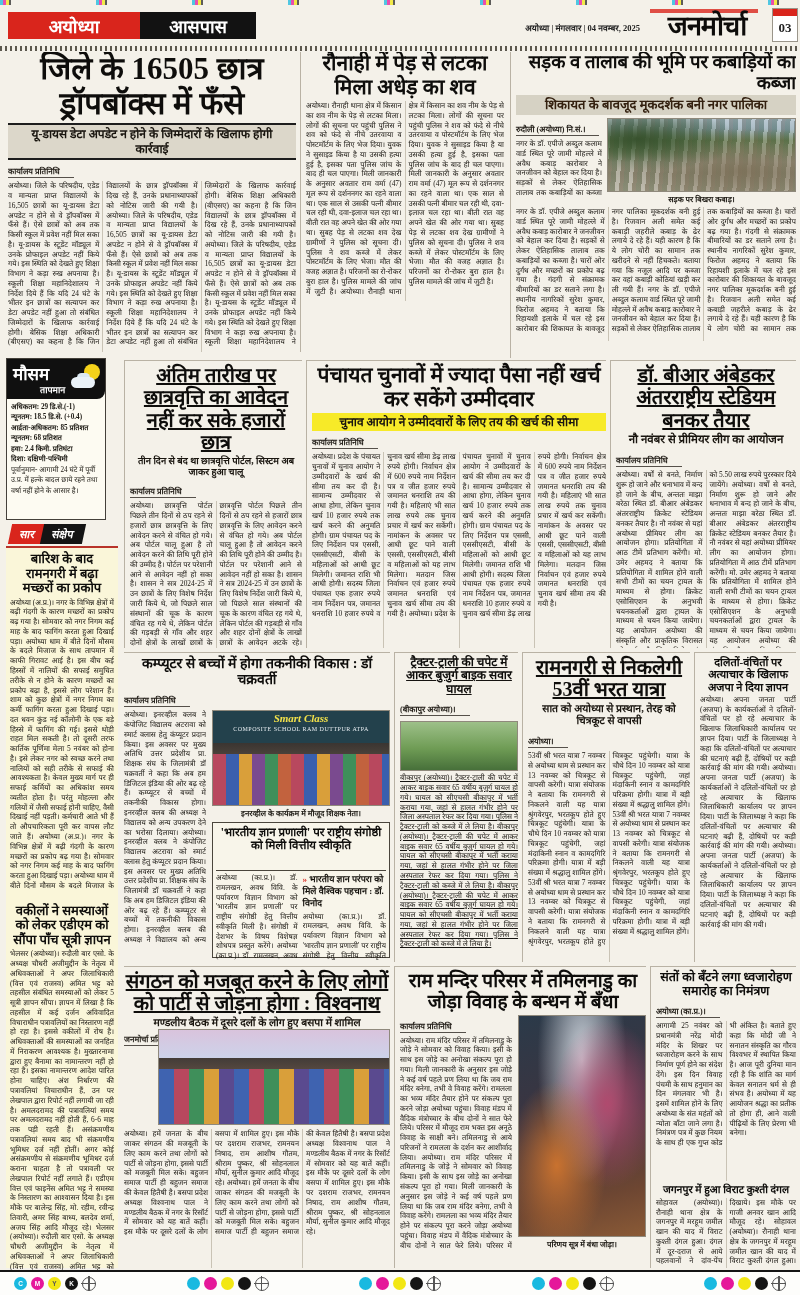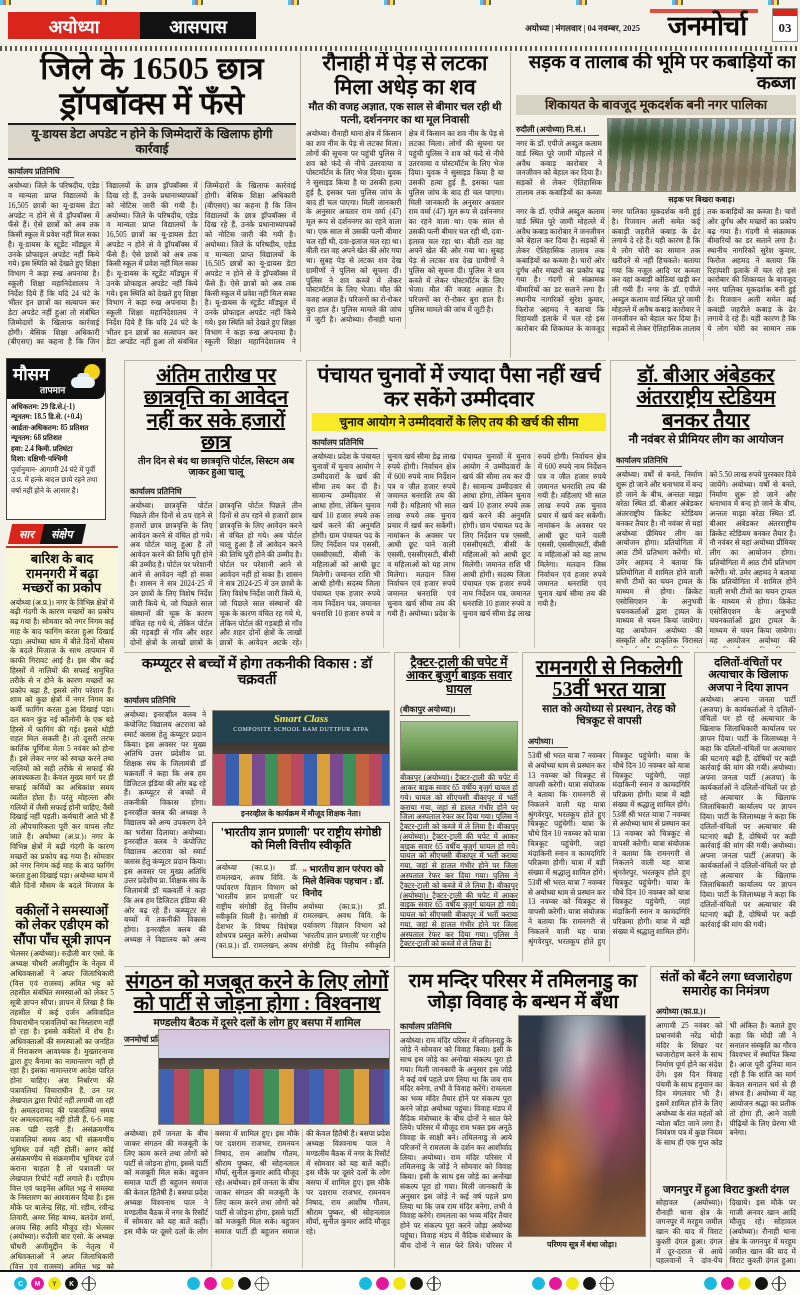--- a/index.html
+++ b/index.html
@@ -78,21 +78,21 @@
     radial-gradient(ellipse at 30% 68%, #c9722f 0%, rgba(201,114,47,0) 40%),
     radial-gradient(ellipse at 70% 40%, #b04a6e 0%, rgba(176,74,110,0) 45%),
     radial-gradient(ellipse at 50% 20%, #cfd6de 0%, rgba(207,214,222,0) 50%),
     linear-gradient(165deg,#2b3a49 0%,#3d3440 45%,#6d4632 80%,#8a5a36 100%);}
   .photo-field{background:linear-gradient(180deg,#9dc089 0%,#6f9c55 55%,#47703a 100%);}
   .class-banner{position:absolute;left:0;top:0;width:100%;height:34%;color:#fff;text-align:center;}
   .class-banner .l1{font-size:11px;font-weight:bold;color:#f3e24a;font-style:italic;line-height:1.3;}
   .class-banner .l2{font-size:6px;letter-spacing:.5px;color:#e8eef2;}
   
   .seminar{border:1.5px solid #4a453c;background:#f8f5ea;padding:3px;box-sizing:border-box;}
-  .seminar .hl{font-size:11.5px;border-bottom:1px solid #4a453c;padding-bottom:8px;}
+  .seminar .hl{font-size:11.5px;border-bottom:1px solid #4a453c;padding-bottom:18px;}
   .pullquote{font-size:9px;font-weight:900;line-height:1.35;color:#14110c;text-align:left;}
   .pq-mark{color:#d9251c;font-weight:900;}
   
   .footer{left:0;top:1270px;width:800px;height:25px;background:#fdfdfb;border-top:2px solid #141414;
     display:flex;align-items:center;justify-content:space-between;padding:0 14px;box-sizing:border-box;}
   .reg-group{display:flex;align-items:center;gap:4px;}
   .dot{width:13px;height:13px;border-radius:50%;display:inline-flex;align-items:center;justify-content:center;
     font-family:"Liberation Sans",sans-serif;font-size:6.5px;font-weight:bold;}
   .dot.c{background:#19b9e0;color:#fff;} .dot.m{background:#e5189a;color:#fff;}
   .dot.y{background:#f2e714;color:#555;} .dot.k{background:#151515;color:#fff;}
@@ -125,21 +125,20 @@
 
   <div class="article" style="left:8px;top:52px;width:288px;height:300px;">
     <div class="hl h-xl">जिले के 16505 छात्र ड्रॉपबॉक्स में फँसे</div>
     <div class="subhl bar-gray">यू-डायस डेटा अपडेट न होने के जिम्मेदारों के खिलाफ होगी कार्रवाई</div>
     <div><span class="byline">कार्यालय प्रतिनिधि</span></div>
     <div class="body-txt c3" style="height:172px;">अयोध्या। जिले के परिषदीय, एडेड व मान्यता प्राप्त विद्यालयों के 16,505 छात्रों का यू-डायस डेटा अपडेट न होने से वे ड्रॉपबॉक्स में फँसे हैं। ऐसे छात्रों को अब तक किसी स्कूल में प्रवेश नहीं मिल सका है। यू-डायस के स्टूडेंट मॉड्यूल में उनके प्रोफाइल अपडेट नहीं किये गये। इस स्थिति को देखते हुए शिक्षा विभाग ने कड़ा रुख अपनाया है। स्कूली शिक्षा महानिदेशालय ने निर्देश दिये हैं कि यदि 24 घंटे के भीतर इन छात्रों का सत्यापन कर डेटा अपडेट नहीं हुआ तो संबंधित जिम्मेदारों के खिलाफ कार्रवाई होगी। बेसिक शिक्षा अधिकारी (बीएसए) का कहना है कि जिन विद्यालयों के छात्र ड्रॉपबॉक्स में दिख रहे हैं, उनके प्रधानाध्यापकों को नोटिस जारी की गयी है। अयोध्या। जिले के परिषदीय, एडेड व मान्यता प्राप्त विद्यालयों के 16,505 छात्रों का यू-डायस डेटा अपडेट न होने से वे ड्रॉपबॉक्स में फँसे हैं। ऐसे छात्रों को अब तक किसी स्कूल में प्रवेश नहीं मिल सका है। यू-डायस के स्टूडेंट मॉड्यूल में उनके प्रोफाइल अपडेट नहीं किये गये। इस स्थिति को देखते हुए शिक्षा विभाग ने कड़ा रुख अपनाया है। स्कूली शिक्षा महानिदेशालय ने निर्देश दिये हैं कि यदि 24 घंटे के भीतर इन छात्रों का सत्यापन कर डेटा अपडेट नहीं हुआ तो संबंधित जिम्मेदारों के खिलाफ कार्रवाई होगी। बेसिक शिक्षा अधिकारी (बीएसए) का कहना है कि जिन विद्यालयों के छात्र ड्रॉपबॉक्स में दिख रहे हैं, उनके प्रधानाध्यापकों को नोटिस जारी की गयी है। अयोध्या। जिले के परिषदीय, एडेड व मान्यता प्राप्त विद्यालयों के 16,505 छात्रों का यू-डायस डेटा अपडेट न होने से वे ड्रॉपबॉक्स में फँसे हैं। ऐसे छात्रों को अब तक किसी स्कूल में प्रवेश नहीं मिल सका है। यू-डायस के स्टूडेंट मॉड्यूल में उनके प्रोफाइल अपडेट नहीं किये गये। इस स्थिति को देखते हुए शिक्षा विभाग ने कड़ा रुख अपनाया है। स्कूली शिक्षा महानिदेशालय ने निर्देश दिये हैं कि यदि 24 घंटे के भीतर इन छात्रों का सत्यापन कर डेटा अपडेट नहीं हुआ तो संबंधित जिम्मेदारों के खिलाफ कार्रवाई होगी। बेसिक शिक्षा अधिकारी (बीएसए) का कहना है कि जिन विद्यालयों के छात्र ड्रॉपबॉक्स में दिख रहे हैं, उनके प्रधानाध्यापकों को नोटिस जारी की गयी है।</div>
   </div>
 
   <div class="article rule-l" style="left:300px;top:52px;width:204px;height:300px;box-sizing:border-box;">
     <div class="hl h-lg">रौनाही में पेड़ से लटका मिला अधेड़ का शव</div>
-    <div class="subhl" style="font-size:10.5px;margin-bottom:3px;">मौत की वजह अज्ञात, एक साल से बीमार चल रही थी पत्नी, दर्शननगर का था मूल निवासी</div>
     <div class="body-txt c2" style="height:200px;">अयोध्या। रौनाही थाना क्षेत्र में किसान का शव नीम के पेड़ से लटका मिला। लोगों की सूचना पर पहुंची पुलिस ने शव को फंदे से नीचे उतरवाया व पोस्टमॉर्टम के लिए भेज दिया। युवक ने सुसाइड किया है या उसकी हत्या हुई है, इसका पता पुलिस जांच के बाद ही चल पाएगा। मिली जानकारी के अनुसार अवतार राम वर्मा (47) मूल रूप से दर्शननगर का रहने वाला था। एक साल से उसकी पत्नी बीमार चल रही थी, दवा-इलाज चल रहा था। बीती रात वह अपने खेत की ओर गया था। सुबह पेड़ से लटका शव देख ग्रामीणों ने पुलिस को सूचना दी। पुलिस ने शव कब्जे में लेकर पोस्टमॉर्टम के लिए भेजा। मौत की वजह अज्ञात है। परिजनों का रो-रोकर बुरा हाल है। पुलिस मामले की जांच में जुटी है। अयोध्या। रौनाही थाना क्षेत्र में किसान का शव नीम के पेड़ से लटका मिला। लोगों की सूचना पर पहुंची पुलिस ने शव को फंदे से नीचे उतरवाया व पोस्टमॉर्टम के लिए भेज दिया। युवक ने सुसाइड किया है या उसकी हत्या हुई है, इसका पता पुलिस जांच के बाद ही चल पाएगा। मिली जानकारी के अनुसार अवतार राम वर्मा (47) मूल रूप से दर्शननगर का रहने वाला था। एक साल से उसकी पत्नी बीमार चल रही थी, दवा-इलाज चल रहा था। बीती रात वह अपने खेत की ओर गया था। सुबह पेड़ से लटका शव देख ग्रामीणों ने पुलिस को सूचना दी। पुलिस ने शव कब्जे में लेकर पोस्टमॉर्टम के लिए भेजा। मौत की वजह अज्ञात है। परिजनों का रो-रोकर बुरा हाल है। पुलिस मामले की जांच में जुटी है।</div>
   </div>
 
   <div class="article rule-l" style="left:510px;top:52px;width:286px;height:306px;box-sizing:border-box;">
     <div class="hl" style="font-size:18.5px;text-align:right;">सड़क व तालाब की भूमि पर कबाड़ियों का कब्जा</div>
     <div class="subhl bar-gray2">शिकायत के बावजूद मूकदर्शक बनी नगर पालिका</div>
     <div style="display:flex;gap:5px;margin-top:3px;">
       <div style="width:86px;">
         <span class="byline">रुदौली (अयोध्या) नि.सं.।</span>
         <div class="body-txt c1" style="height:62px;">नगर के डॉ. एपीजे अब्दुल कलाम वार्ड स्थित पूरे जामी मोहल्ले में अवैध कबाड़ कारोबार ने जनजीवन को बेहाल कर दिया है। सड़कों से लेकर ऐतिहासिक तालाब तक कबाड़ियों का कब्जा है। चारों ओर दुर्गंध और मच्छरों का प्रकोप बढ़ गया है। गंदगी से संक्रामक बीमारियों का डर सताने लगा है। स्थानीय नागरिकों सुरेश कुमार, फिरोज अहमद ने बताया कि रिहायशी इलाके में चल रहे इस कारोबार की शिकायत के बावजूद नगर पालिका मूकदर्शक बनी हुई है। रिजवान अली समेत कई कबाड़ी जहरीले कबाड़ के ढेर लगाये दे रहे हैं। यही कारण है कि ये लोग चोरी का सामान तक खरीदने से नहीं हिचकते। बताया गया कि नजूल आदि पर कब्जा कर वहां कबाड़ी कोठियां खड़ी कर ली गयी हैं।</div>

